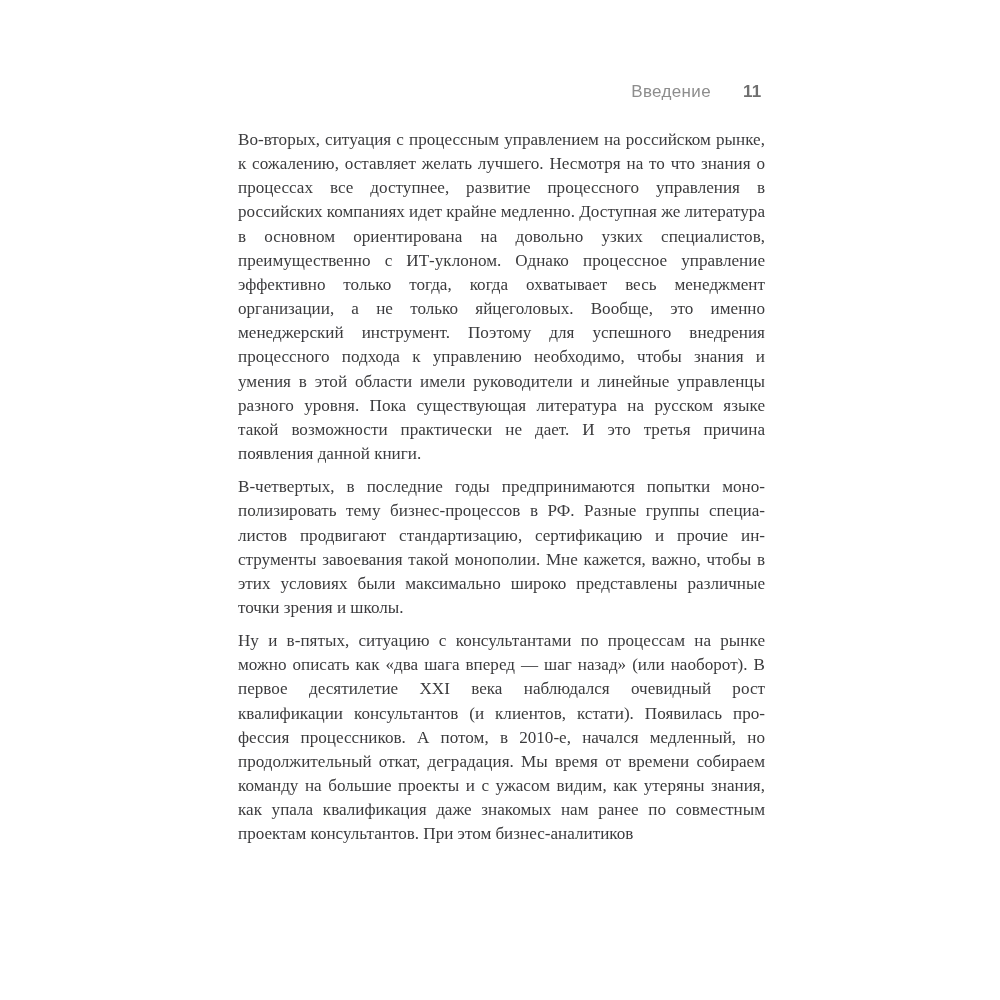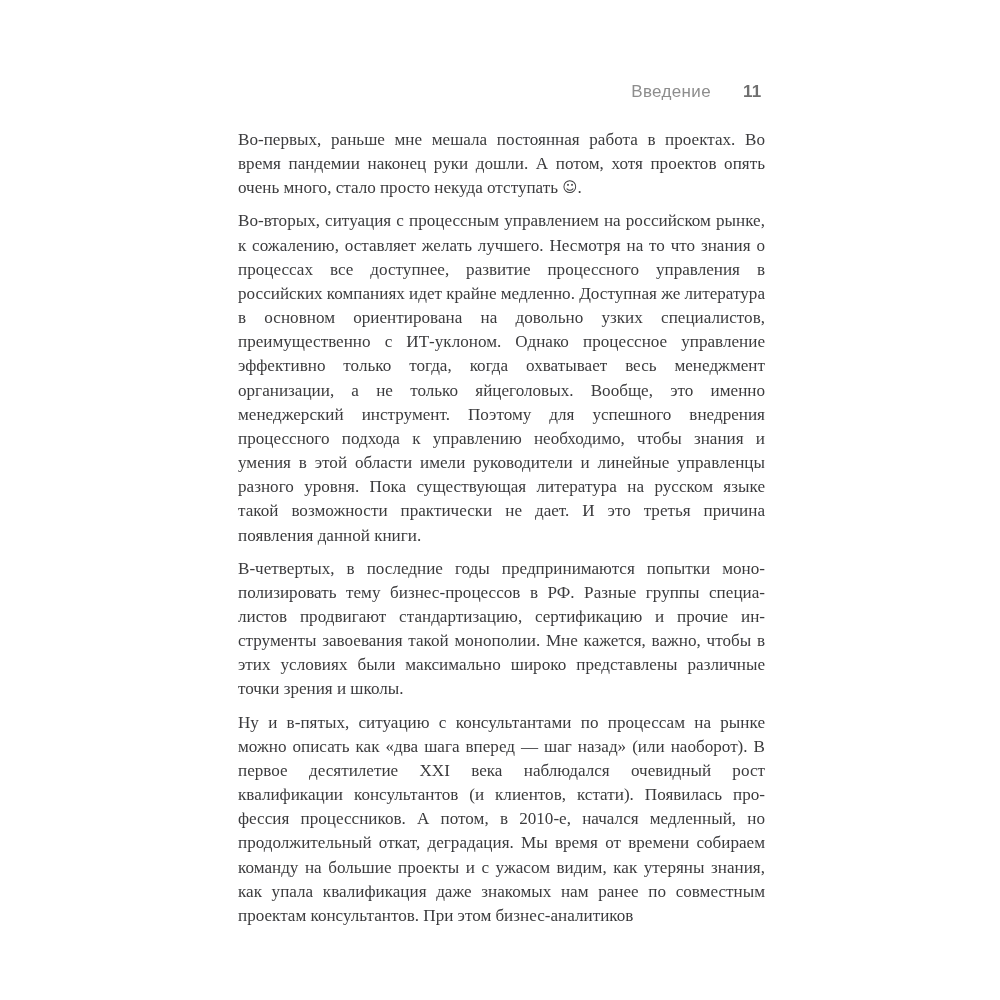--- a/index.html
+++ b/index.html
@@ -83,21 +83,20 @@
 
 <div class="page">
 
   <div class="running-head">
     <span class="section-name">Введение</span>
     <span class="folio">11</span>
   </div>
 
   <div class="text-column">
 
-    <p class="para"><span>Во-первых, раньше мне мешала постоянная работа в проектах. Во время пандемии наконец руки дошли. А потом, хотя проектов опять очень много, стало просто некуда отступать </span><span class="smiley">☺</span><span>.</span></p>
 
     <p class="para">Во-вторых, ситуация с процессным управлением на российском рынке, к сожалению, оставляет желать лучшего. Несмотря на то что знания о процессах все доступнее, развитие процессного управ­ления в российских компаниях идет крайне медленно. Доступ­ная же литература в основном ориентирована на довольно узких специалистов, преимущественно с ИТ-уклоном. Однако процесс­ное управление эффективно только тогда, когда охватывает весь менеджмент организации, а не только яйцеголовых. Вообще, это именно менеджерский инструмент. Поэтому для успешного вне­дрения процессного подхода к управлению необходимо, чтобы знания и умения в этой области имели руководители и линейные управленцы разного уровня. Пока существующая литература на русском языке такой возможности практически не дает. И это третья причина появления данной книги.</p>
 
     <p class="para">В-четвертых, в последние годы предпринимаются попытки моно­полизировать тему бизнес-процессов в РФ. Разные группы специа­листов продвигают стандартизацию, сертификацию и прочие ин­струменты завоевания такой монополии. Мне кажется, важно, чтобы в этих условиях были максимально широко представлены различные точки зрения и школы.</p>
 
     <p class="para">Ну и в-пятых, ситуацию с консультантами по процессам на рынке можно описать как «два шага вперед — шаг назад» (или наобо­рот). В первое десятилетие XXI века наблюдался очевидный рост квалификации консультантов (и клиентов, кстати). Появилась про­фессия процессников. А потом, в 2010-е, начался медленный, но продолжительный откат, деградация. Мы время от времени соби­раем команду на большие проекты и с ужасом видим, как утеряны знания, как упала квалификация даже знакомых нам ранее по со­вместным проектам консультантов. При этом бизнес-аналитиков</p>
 
   </div>
 </div>
 

